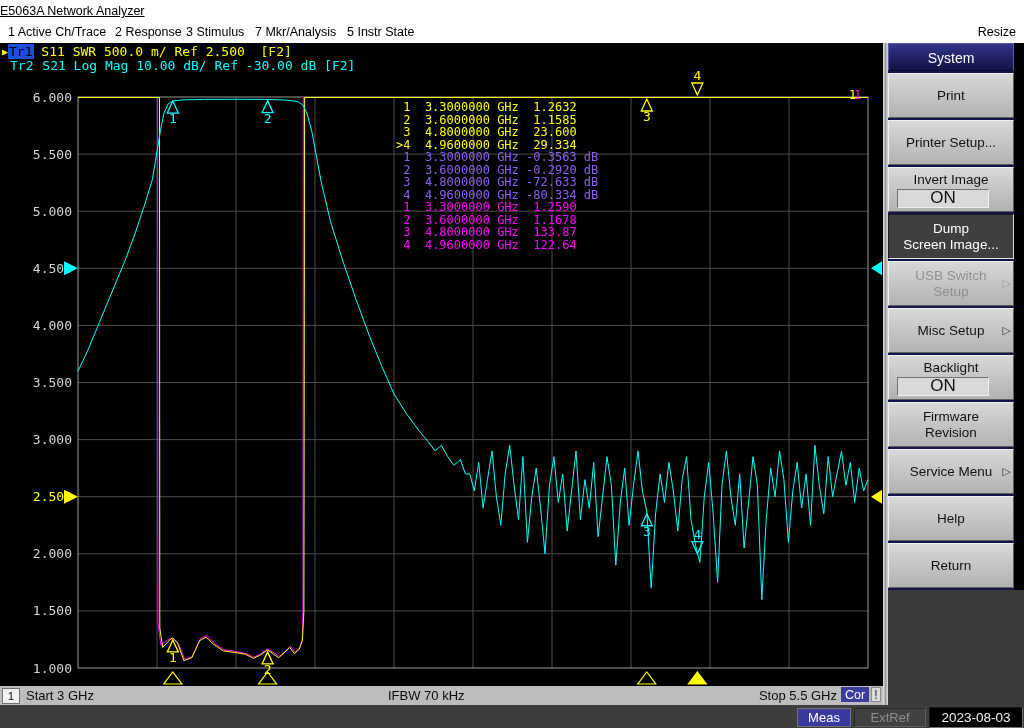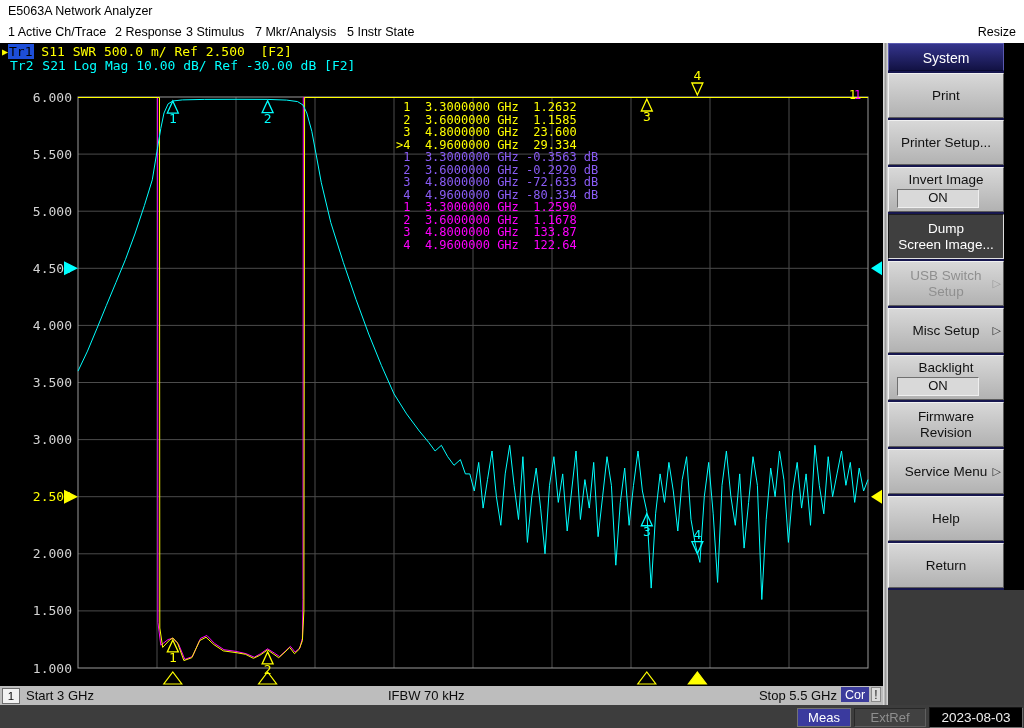--- a/index.html
+++ b/index.html
@@ -1,20 +1,20 @@
 <!DOCTYPE html>
 <html><head>
 <meta charset="utf-8">
 <style>
   html,body{margin:0;padding:0;background:#888;}
   .stage{position:relative;width:1024px;height:728px;overflow:hidden;background:#000;
          font-family:"Liberation Sans",sans-serif;}
   
   .titlebar{position:absolute;left:0;top:0;width:1024px;height:22px;background:#fff;color:#000;
-            font-size:12.5px;line-height:22px;padding-left:8px;box-sizing:border-box;}
+            font-size:12.5px;line-height:22px;box-sizing:border-box;text-decoration:underline;}
   .menubar{position:absolute;left:0;top:22px;width:1024px;height:21px;background:#fff;color:#000;
            font-size:12.5px;line-height:21px;}
   .menubar .mitem{position:absolute;top:0;white-space:pre;}
   
   .screen{position:absolute;left:0;top:43px;width:883px;height:643px;background:#000;}
   .tline{position:absolute;left:2px;font-family:"DejaVu Sans Mono",monospace;font-size:13px;
          line-height:14px;white-space:pre;}
   .tline .arrow{font-size:10px;vertical-align:1px;}
   .tline .badge{padding:0 1px;}
   .tline.t1{color:#ffff00;} .tline.t1 .badge{background:#1d4ed8;color:#000;}
@@ -31,34 +31,34 @@
   .sb-start{position:absolute;left:26px;top:2px;}
   .sb-ifbw{position:absolute;left:388px;top:2px;}
   .sb-stop{position:absolute;right:46px;top:2px;}
   .corbox{position:absolute;left:841px;top:1px;height:15px;padding:0 4px;background:#3c3c9c;color:#fff;
           font-size:12.5px;line-height:16px;}
   .warnbox{position:absolute;left:871px;top:1px;width:10px;height:15px;background:#dcdcdc;
            border:1px solid #8a8a8a;color:#222;text-align:center;font-size:12px;line-height:15px;box-sizing:border-box;}
   
   .divider{position:absolute;left:883px;top:43px;width:5px;height:662px;z-index:5;
            background:linear-gradient(90deg,#e8e8e8,#9a9a9a,#e0e0e0);}
-  .sidebar{position:absolute;left:888px;top:43px;width:116px;height:662px;background:#16164e;z-index:5;}
+  .sidebar{position:absolute;left:888px;top:43px;width:126px;height:662px;background:#16164e;z-index:5;}
   .sb-filler{position:absolute;left:0;top:547px;width:136px;height:115px;background:#3a3a3a;}
   .skey-title{height:28px;margin-bottom:2px;background:linear-gradient(180deg,#34348c,#121244);
               color:#fff;text-align:center;font-size:14px;line-height:28px;
               border:1px solid #5a5ab0;border-bottom-color:#0a0a30;box-sizing:border-box;}
   .sbtn{position:relative;height:45px;margin-top:2px;background:linear-gradient(180deg,#d8d8d8,#b2b2b2);
         border:1px solid;border-color:#f0f0f0 #5c5c5c #5c5c5c #f0f0f0;box-sizing:border-box;
         color:#111;font-size:13.5px;text-align:center;display:flex;flex-direction:column;
         justify-content:center;cursor:pointer;}
   .sbtn .bl{line-height:16px;}
   .sbtn.pressed{background:#3f3f3f;color:#fff;border-color:#1c1c1c #e0e0e0 #e0e0e0 #1c1c1c;}
   .sbtn.disabled{color:#8f8f8f;}
   .onbox{margin:1px 24px 0 8px;height:17px;background:#d9d9d9;border:1px solid;
-         border-color:#707070 #efefef #efefef #707070;line-height:15px;font-size:13px;}
+         border-color:#707070 #efefef #efefef #707070;line-height:15px;font-size:17px;}
   .sbtn .sarrow{position:absolute;right:2px;top:50%;margin-top:-7px;font-size:11px;color:#2a2a2a;}
   .sbtn.disabled .sarrow{color:#9a9a9a;}
   
   .bottombar{position:absolute;left:0;top:705px;width:1024px;height:23px;background:#3d3d3d;z-index:6;
              font-size:13px;}
   .measbox{position:absolute;left:797px;top:3px;width:52px;height:17px;background:#3a3a9e;color:#fff;
            text-align:center;line-height:17px;border:1px solid #737373;}
   .extrefbox{position:absolute;left:854px;top:3px;width:70px;height:17px;background:#414141;color:#8e8e8e;
              text-align:center;line-height:17px;border:1px solid;border-color:#282828 #5f5f5f #5f5f5f #282828;}
   .clockbox{position:absolute;left:929px;top:2px;width:92px;height:19px;background:#000;color:#f0f0f0;

